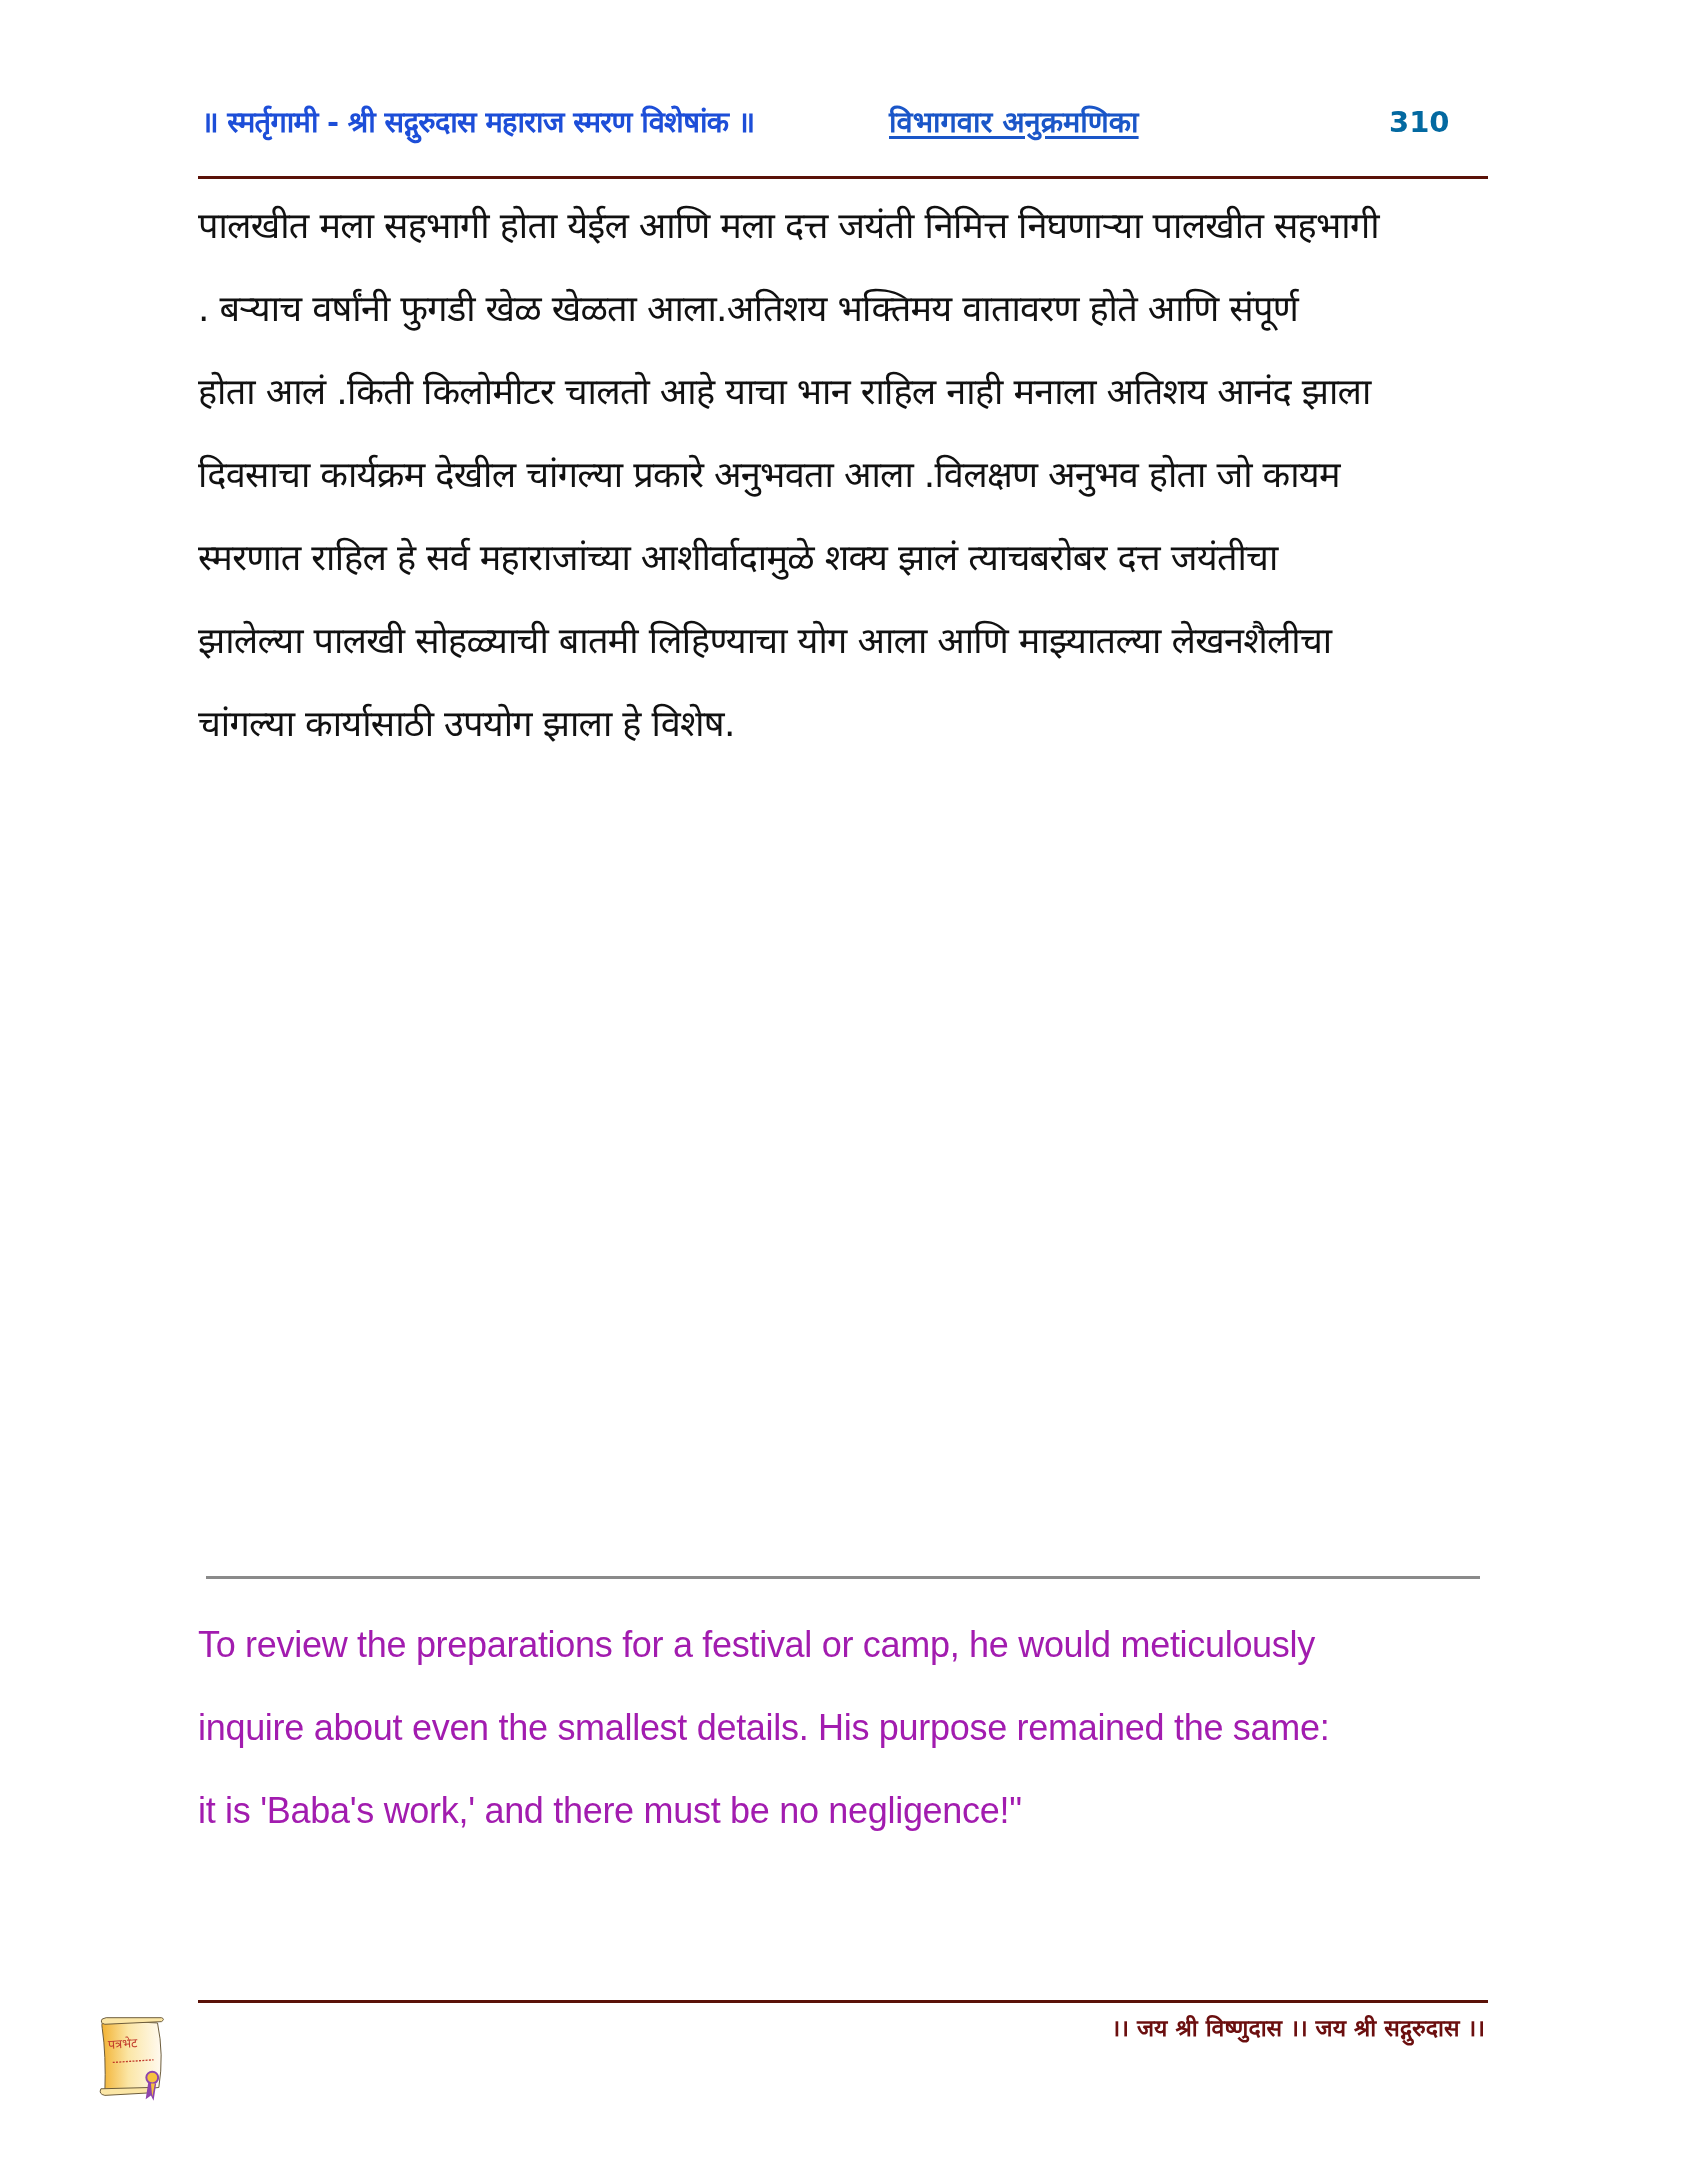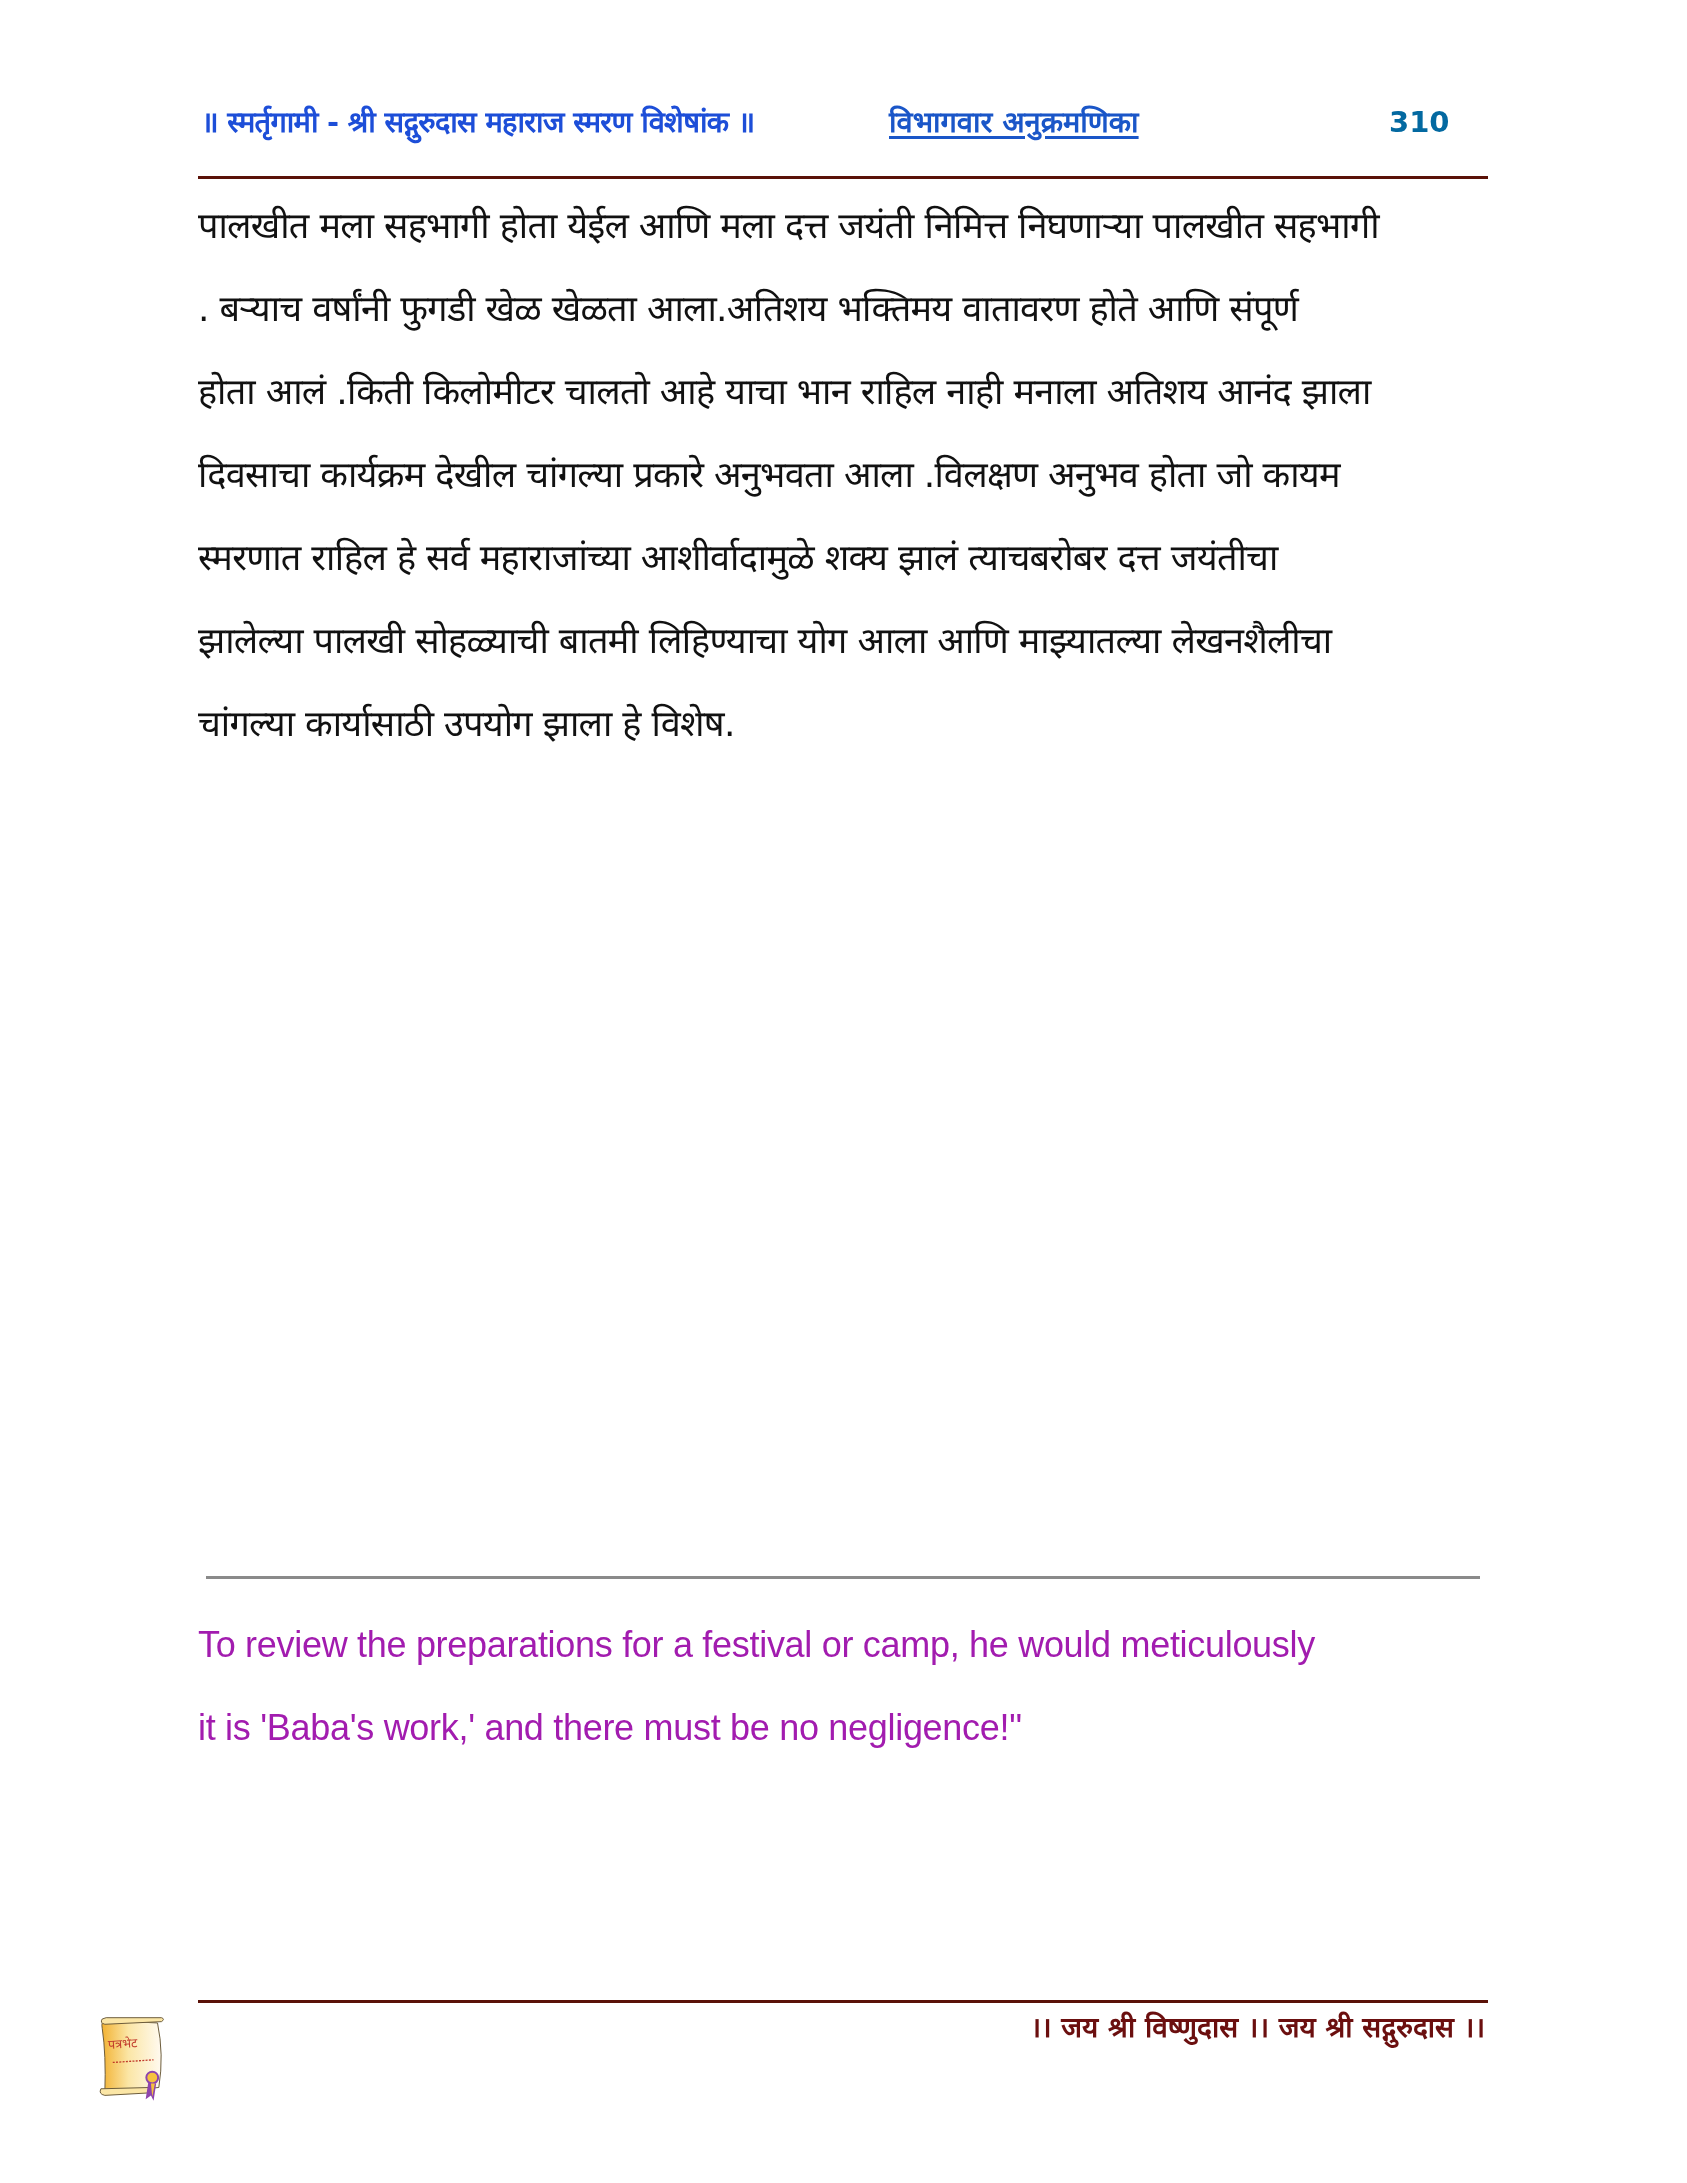--- a/index.html
+++ b/index.html
@@ -106,21 +106,21 @@
     left: 198px;
     top: 2000px;
     width: 1290px;
     height: 3.3px;
     background: #5a1208;
   }
   .footer-text {
     position: absolute;
     right: 202px;
     top: 2005px;
-    font-size: 28px;
+    font-size: 23px;
     font-weight: bold;
     color: #6b0f0f;
     white-space: nowrap;
     line-height: 46px;
   }
   .logo {
     position: absolute;
     left: 93px;
     top: 2015px;
     width: 79px;
@@ -154,20 +154,21 @@
   <div class="body-line">दिवसाचा कार्यक्रम देखील चांगल्या प्रकारे अनुभवता आला .विलक्षण अनुभव होता जो कायम</div>
   <div class="body-line">स्मरणात राहिल हे सर्व महाराजांच्या आशीर्वादामुळे शक्य झालं त्याचबरोबर दत्त जयंतीचा</div>
   <div class="body-line">झालेल्या पालखी सोहळ्याची बातमी लिहिण्याचा योग आला आणि माझ्यातल्या लेखनशैलीचा</div>
   <div class="body-line">चांगल्या कार्यासाठी उपयोग झाला हे विशेष.</div>
 </div>
 
 <div class="divider-gray"></div>
 
 <div class="quote">
   <div class="quote-line">To review the preparations for a festival or camp, he would meticulously</div>
+  <div class="quote-line">inquire about even the smallest details. His purpose remained the same:</div>
   <div class="quote-line">it is 'Baba's work,' and there must be no negligence!"</div>
 </div>
 
 <div class="rule-bottom"></div>
 
 <div class="logo">
   <svg width="79" height="89" viewBox="0 0 120 135">
     <defs>
       <linearGradient id="scrollGrad" x1="0" y1="0" x2="1" y2="0">
         <stop offset="0" stop-color="#f2b233"></stop>

